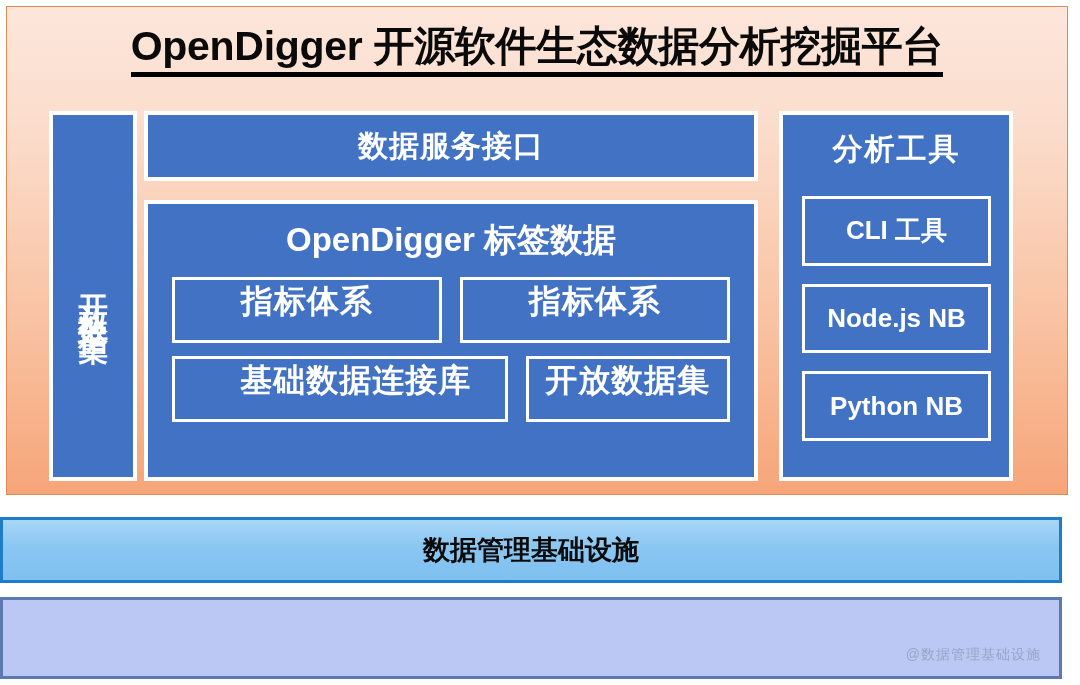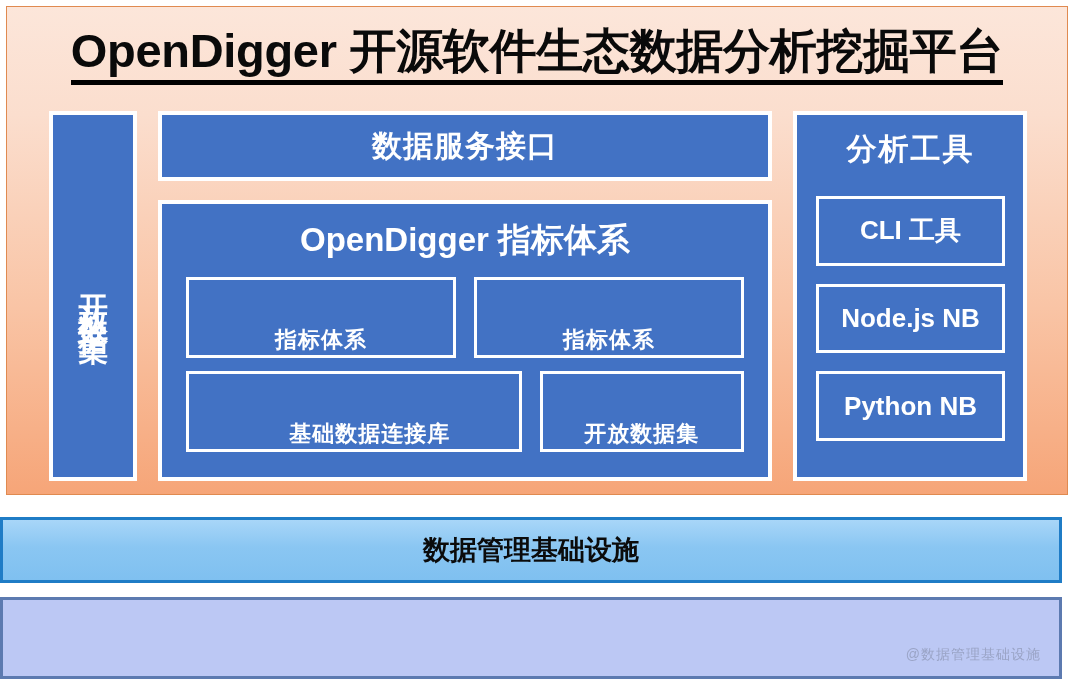--- a/index.html
+++ b/index.html
@@ -32,21 +32,21 @@
     background: linear-gradient(180deg, #FCE6DA 0%, #FBDECE 22%, #F9C4A5 62%, #F6A578 100%);
     border: 1px solid #E08A50;
   }
 
   .platform-title {
     position: absolute;
     left: 0;
     right: 0;
     top: 16px;
     text-align: center;
-    font-size: 47px;
+    font-size: 41px;
     font-weight: bold;
     color: #0a0a0a;
     letter-spacing: -0.3px;
     white-space: nowrap;
   }
   .platform-title .title-inner {
     display: inline-block;
     border-bottom: 5px solid #000000;
     padding-bottom: 2px;
     line-height: 1.12;
@@ -81,21 +81,21 @@
     font-size: 30px;
     font-weight: bold;
     letter-spacing: 10px;
     line-height: 1;
   }
 
   
   .center-col {
     width: 614px;
     height: 370px;
-    margin-left: 21px;
+    margin-left: 7px;
     display: flex;
     flex-direction: column;
   }
 
   .data-service {
     height: 70px;
     box-sizing: border-box;
     background: #4272C4;
     border: 4px solid #ffffff;
     display: flex;
@@ -131,26 +131,26 @@
     width: 100%;
     gap: 18px;
     margin-bottom: 13px;
   }
   .framework-row:last-child { margin-bottom: 0; }
 
   .fw-box {
     box-sizing: border-box;
     border: 3px solid #ffffff;
     color: #ffffff;
-    font-size: 22px;
-    font-weight: bold;
-    display: flex;
-    align-items: flex-end;
-    justify-content: center;
-    height: 81px;
+    font-size: 32px;
+    font-weight: bold;
+    display: flex;
+    align-items: flex-start;
+    justify-content: center;
+    height: 66px;
     letter-spacing: 1px;
   }
   .fw-box.w-half { flex: 1 1 0; }
   .fw-box.w-wide { flex: 1.32 1 0; padding-left: 32px; }
   .fw-box.w-narrow { flex: 0.88 1 0; }
 
   
   .tools {
     width: 234px;
     height: 370px;
@@ -240,21 +240,21 @@
         <span class="open-dataset-label">开放数据集</span>
       </div>
 
       <div class="center-col">
 
         <div class="data-service">
           <span>数据服务接口</span>
         </div>
 
         <div class="framework">
-          <div class="framework-title">OpenDigger 指标体系</div>
+          <div class="framework-title">OpenDigger 标签数据</div>
 
           <div class="framework-row">
             <div class="fw-box w-half">
               <span>指标体系</span>
             </div>
             <div class="fw-box w-half">
               <span>指标体系</span>
             </div>
           </div>
 

